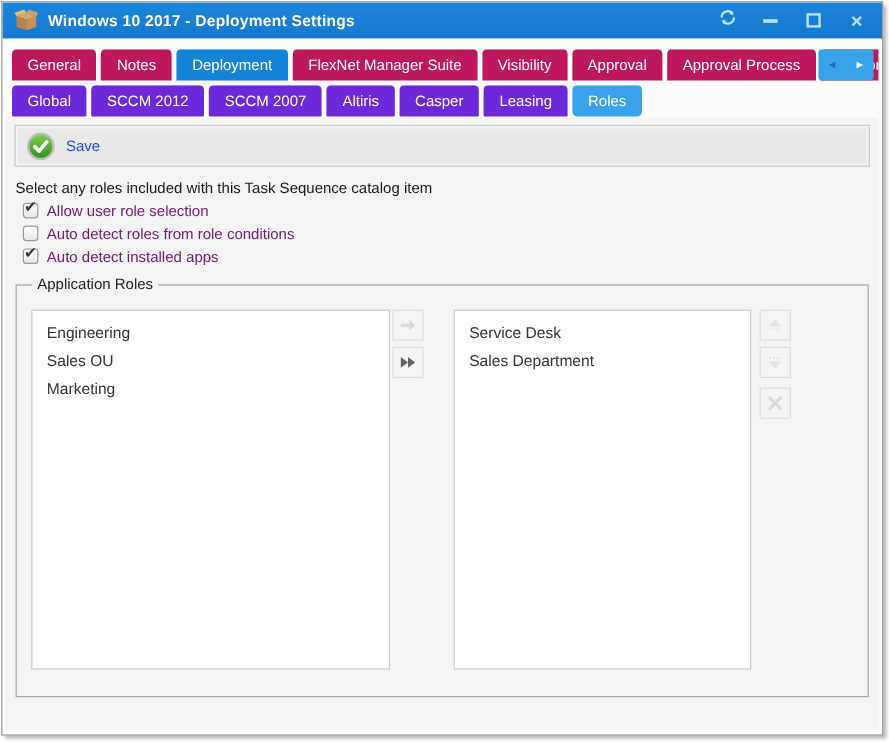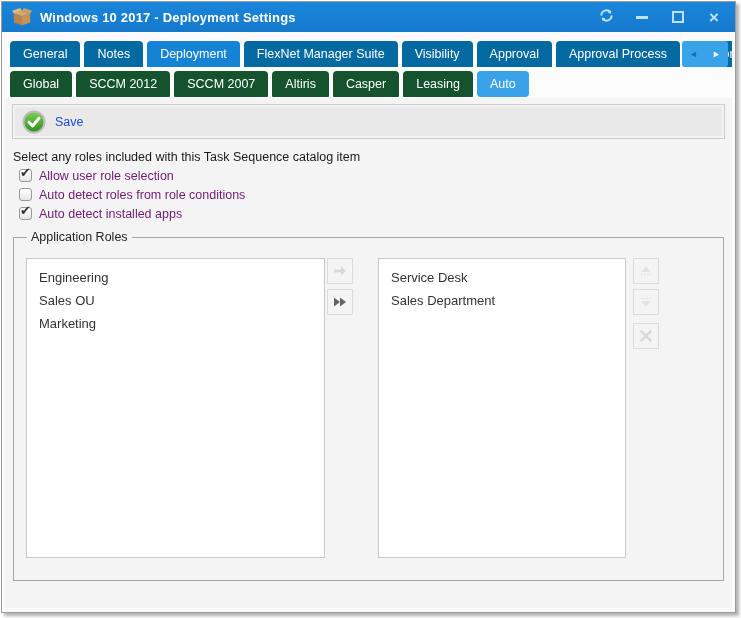--- a/index.html
+++ b/index.html
@@ -30,25 +30,25 @@
 
   
   .client { position:absolute; top:36px; left:3px; right:3px; bottom:4px; background:#f4f4f4; }
   .tabs-area { background:#fcfcfc; padding:3px 0 0 5px; }
 
   .tabrow { display:flex; flex-wrap:nowrap; overflow:hidden; position:relative; }
   .tabrow1 { height:27px; }
   .tabrow2 { height:27px; margin-top:3px; }
   .tab {
     flex:0 0 auto; height:26px; line-height:26px; padding:0 13px; margin-right:4px;
-    background:#0369a1; color:#fff; font-size:12.5px; white-space:nowrap;
+    background:#be185d; color:#fff; font-size:12.5px; white-space:nowrap;
     border-radius:4px 4px 0 0; text-align:center; cursor:default;
   }
   .tabrow1 .tab.active { background:#1583d5; }
-  .tabrow2 .tab { background:#14532d; border-radius:4px 4px 1px 1px; }
+  .tabrow2 .tab { background:#6d28d9; border-radius:4px 4px 1px 1px; }
   .tabrow2 .tab.active { background:#3aa2e8; border-radius:4px; }
 
   .tab-scroll {
     position:absolute; right:4px; top:0; width:46px; height:26px;
     background:#39a3ea; border-radius:3px; display:flex; align-items:center;
     justify-content:space-around; z-index:2;
   }
   .tab-scroll .arr { font-size:9px; line-height:1; }
   .tab-scroll .arr-left { color:#1a6fae; }
   .tab-scroll .arr-right { color:#ffffff; }
@@ -158,21 +158,21 @@
           <span class="tab">Custom</span>
         </div>
       <div class="tabrow tabrow2">
 
       <span class="tab">Global</span>
           <span class="tab">SCCM 2012</span>
           <span class="tab">SCCM 2007</span>
           <span class="tab">Altiris</span>
           <span class="tab">Casper</span>
           <span class="tab">Leasing</span>
-          <span class="tab active">Auto</span>
+          <span class="tab active">Roles</span>
         </div>
     </div>
 
     <div class="toolbar">
       <span class="save-btn">
         <svg viewBox="0 0 24 24">
           <defs>
             <linearGradient id="g1" x1="0" y1="0" x2="0" y2="1">
               <stop offset="0" stop-color="#7fd052"></stop>
               <stop offset="1" stop-color="#2f8f1d"></stop>

